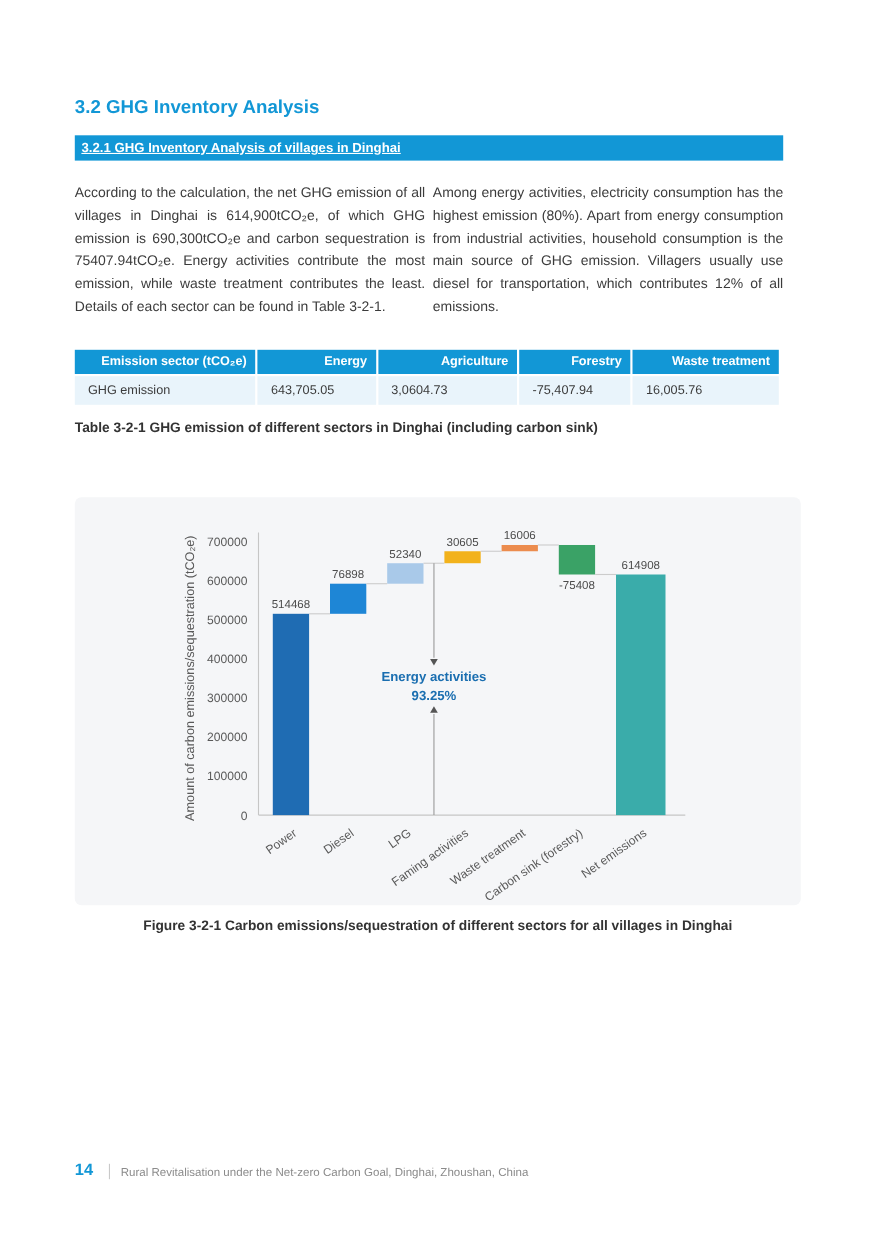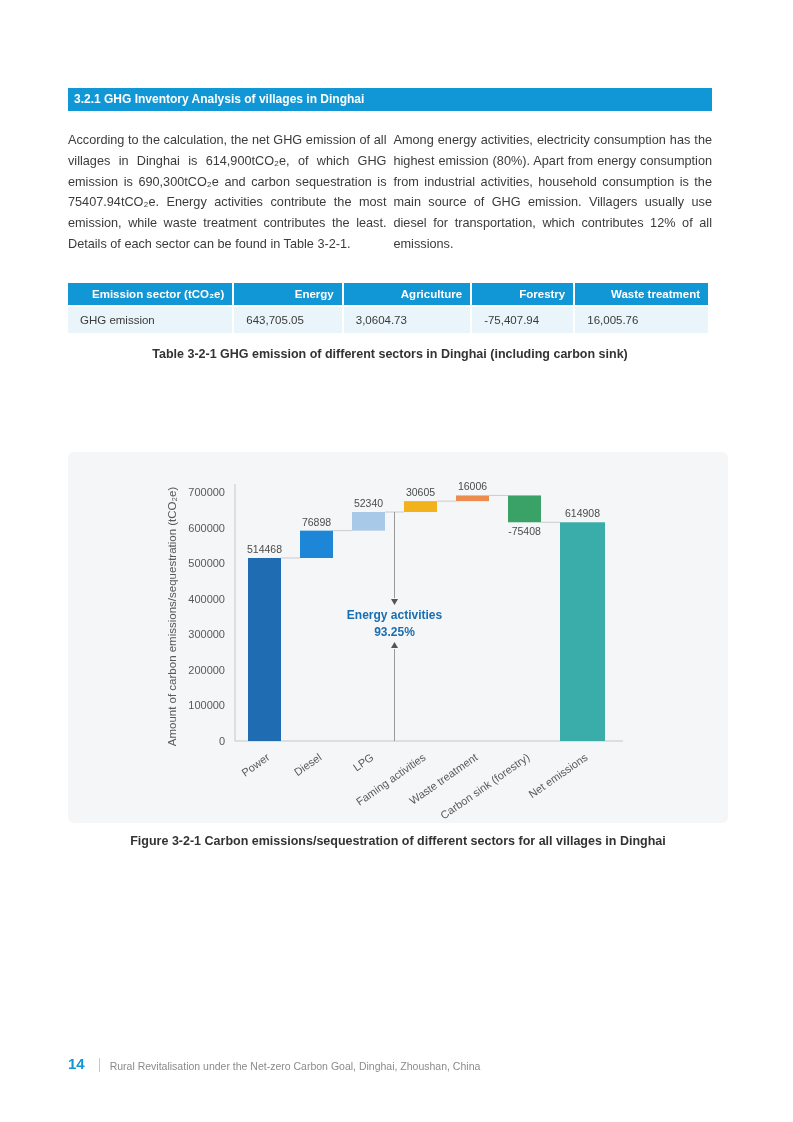--- a/index.html
+++ b/index.html
@@ -15,20 +15,21 @@
 
   .section-title {
     font-size: 17px; font-weight: bold; color: var(--accent, #1297d6);
     margin-bottom: 15px;
   }
   .banner {
     background: var(--accent, #1297d6); color: #ffffff;
     font-size: 12px; font-weight: bold;
     padding: 4px 6px 5px 6px;
     margin-bottom: 19px;
+    text-decoration: underline;
   }
   .columns { display: flex; gap: 7px; margin-bottom: 26px; }
   .col {
     flex: 1; font-size: 12.7px; line-height: 1.64;
     text-align: justify; color: #3b3b3b;
   }
 
   table.data-table {
     width: 100%;
     border-collapse: separate; border-spacing: 2px;
@@ -42,21 +43,20 @@
   table.data-table td {
     background: #e9f4fb; color: #3b3b3b;
     font-size: 11.5px; padding: 7px 12px;
   }
   .w1 { width: 26%; } .w2 { width: 17%; } .w3 { width: 20%; }
   .w4 { width: 16%; } .w5 { width: 21%; }
 
   .table-caption {
     font-size: 12.5px; font-weight: bold; color: #333333;
     margin-top: 12px;
-    text-align: center;
   }
 
   .chart-panel {
     position: absolute; left: 68px; top: 452px;
     width: 660px; height: 371px;
     background: #f5f6f8; border-radius: 6px;
   }
   .chart-panel svg text { font-family: "Liberation Sans", sans-serif; }
 
   .figure-caption {
@@ -70,20 +70,21 @@
   }
   .footer .page-num { color: var(--accent, #1297d6); font-size: 15px; font-weight: bold; }
   .footer .sep { width: 1px; height: 14px; background: #c9c9c9; margin: 0 10px 0 14px; }
   .footer .foot-text { color: #8b8b8b; font-size: 10.5px; }
 </style>
 </head>
 <body>
 
 <div class="content">
 
+  <div class="section-title">3.2 GHG Inventory Analysis</div>
 
   <div class="banner">3.2.1 GHG Inventory Analysis of villages in Dinghai</div>
 
   <div class="columns">
     <div class="col">According to the calculation, the net GHG emission of all villages in Dinghai is 614,900tCO₂e, of which GHG emission is 690,300tCO₂e and carbon sequestration is 75407.94tCO₂e. Energy activities contribute the most emission, while waste treatment contributes the least. Details of each sector can be found in Table 3-2-1.</div>
     <div class="col">Among energy activities, electricity consumption has the highest emission (80%). Apart from energy consumption from industrial activities, household consumption is the main source of GHG emission. Villagers usually use diesel for transportation, which contributes 12% of all emissions.</div>
   </div>
 
   <table class="data-table">
     <colgroup>

